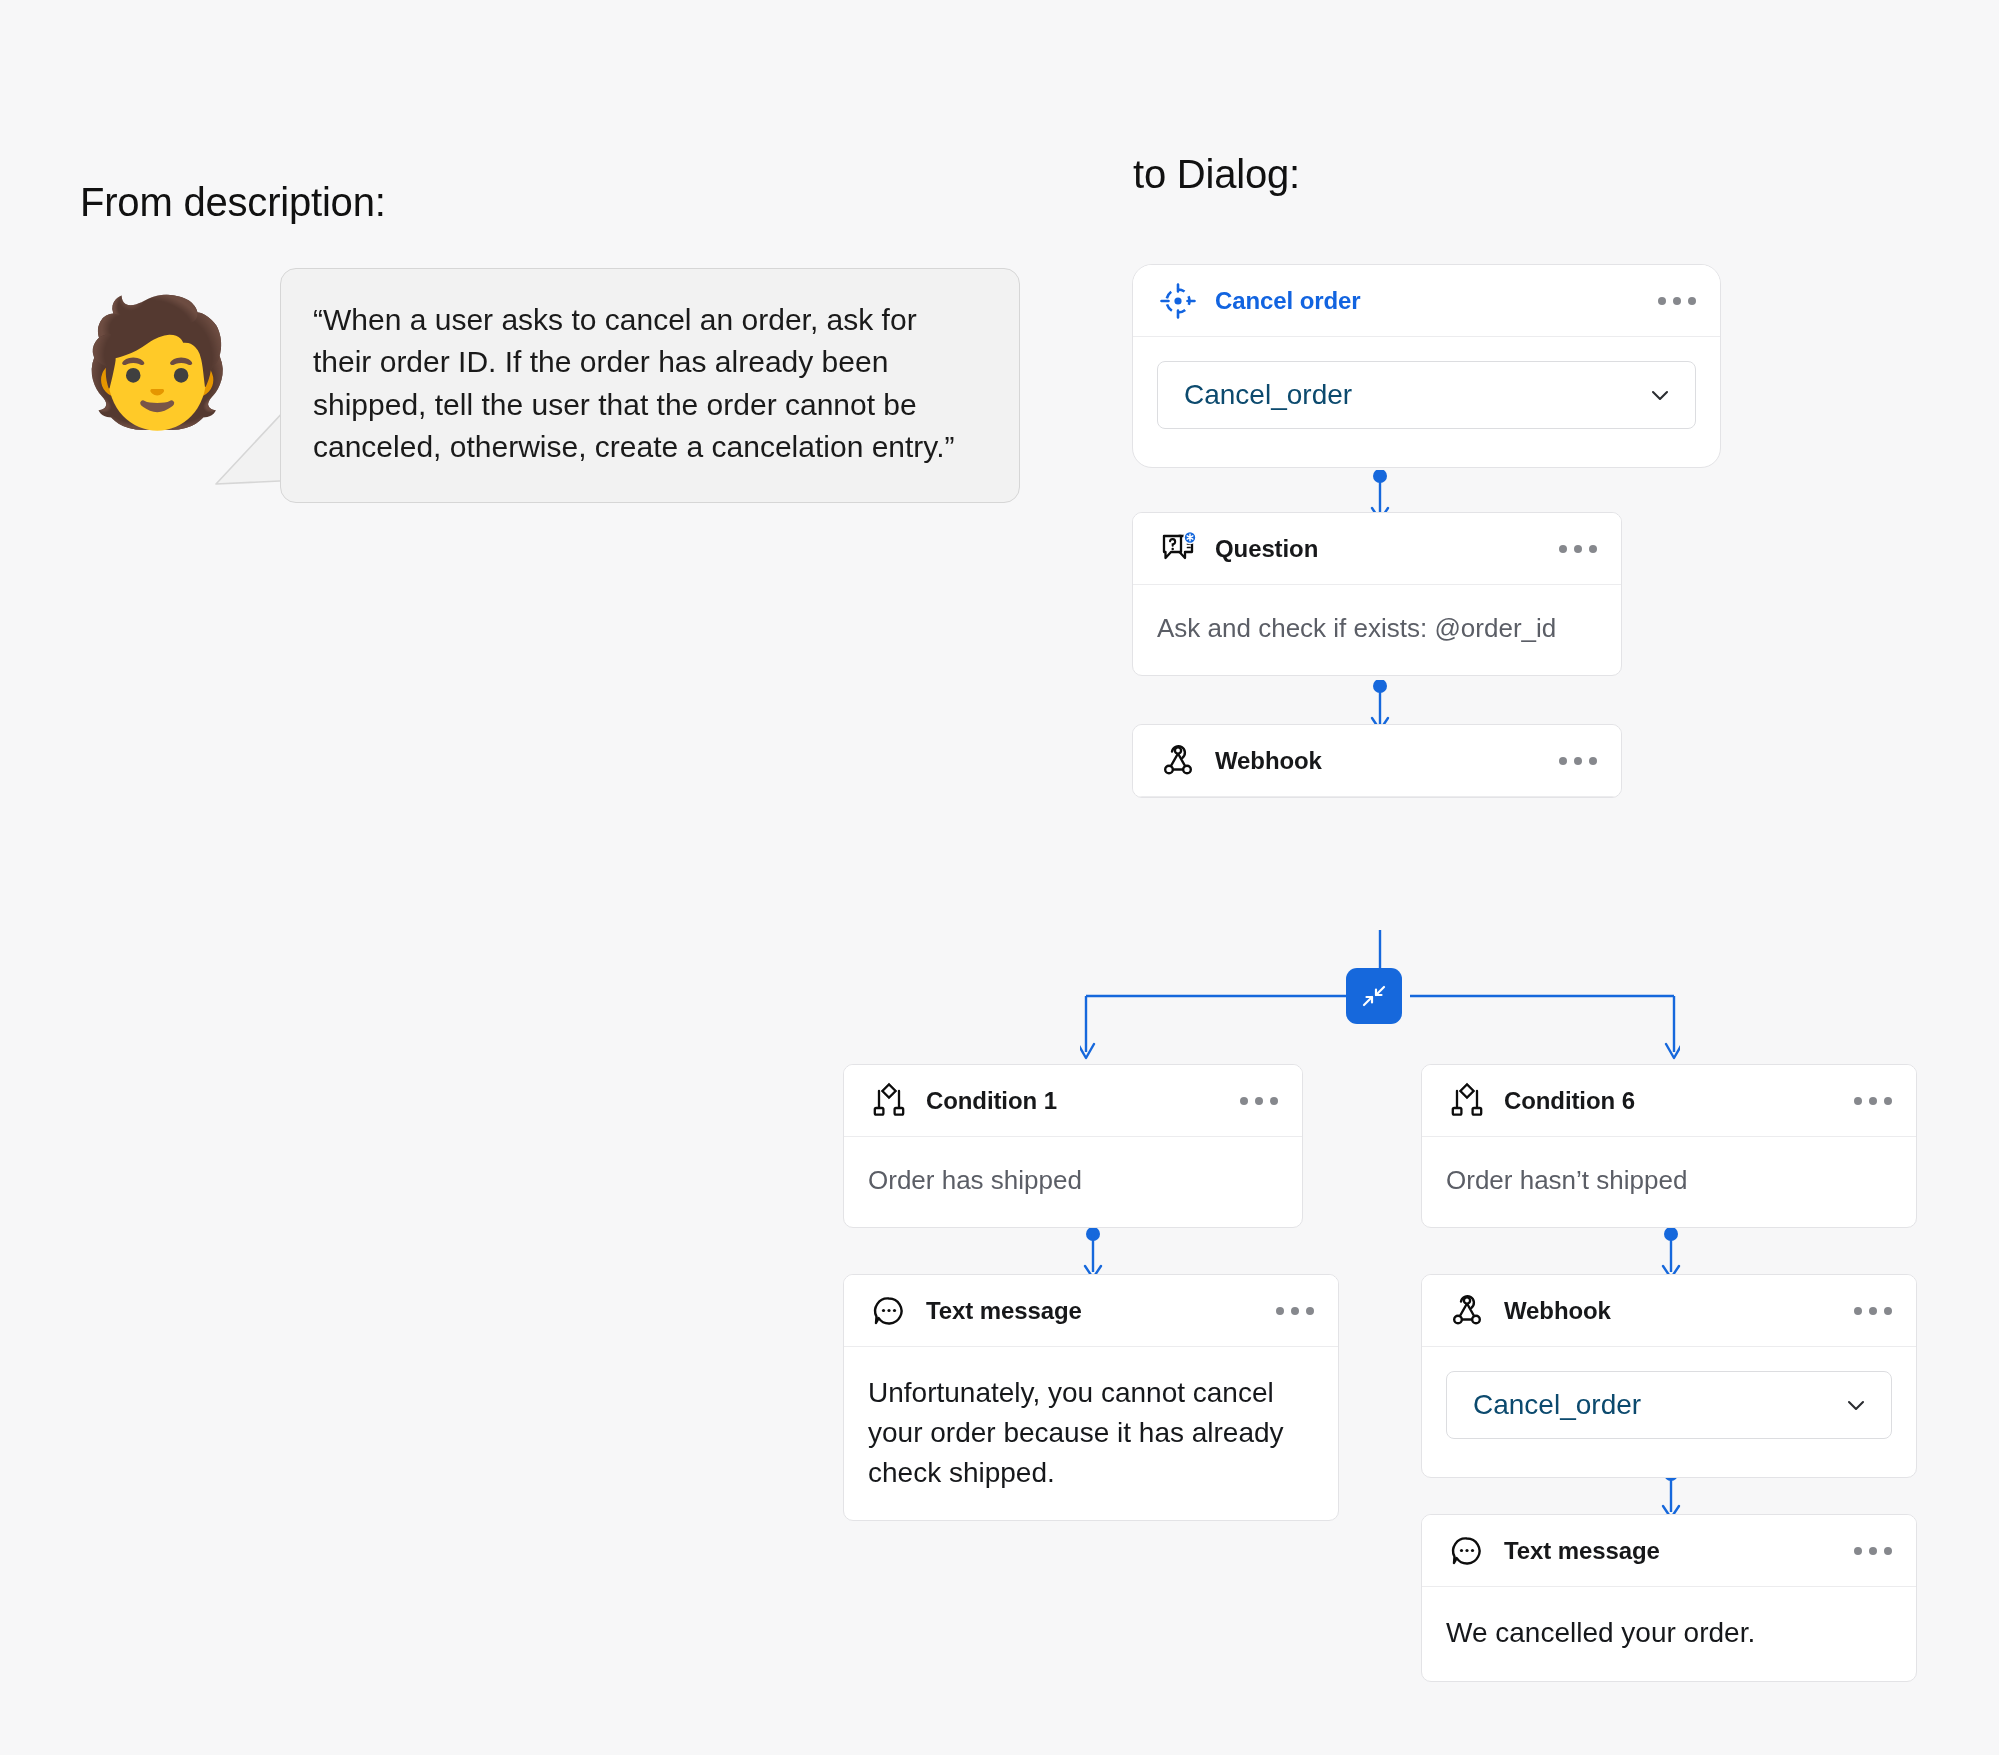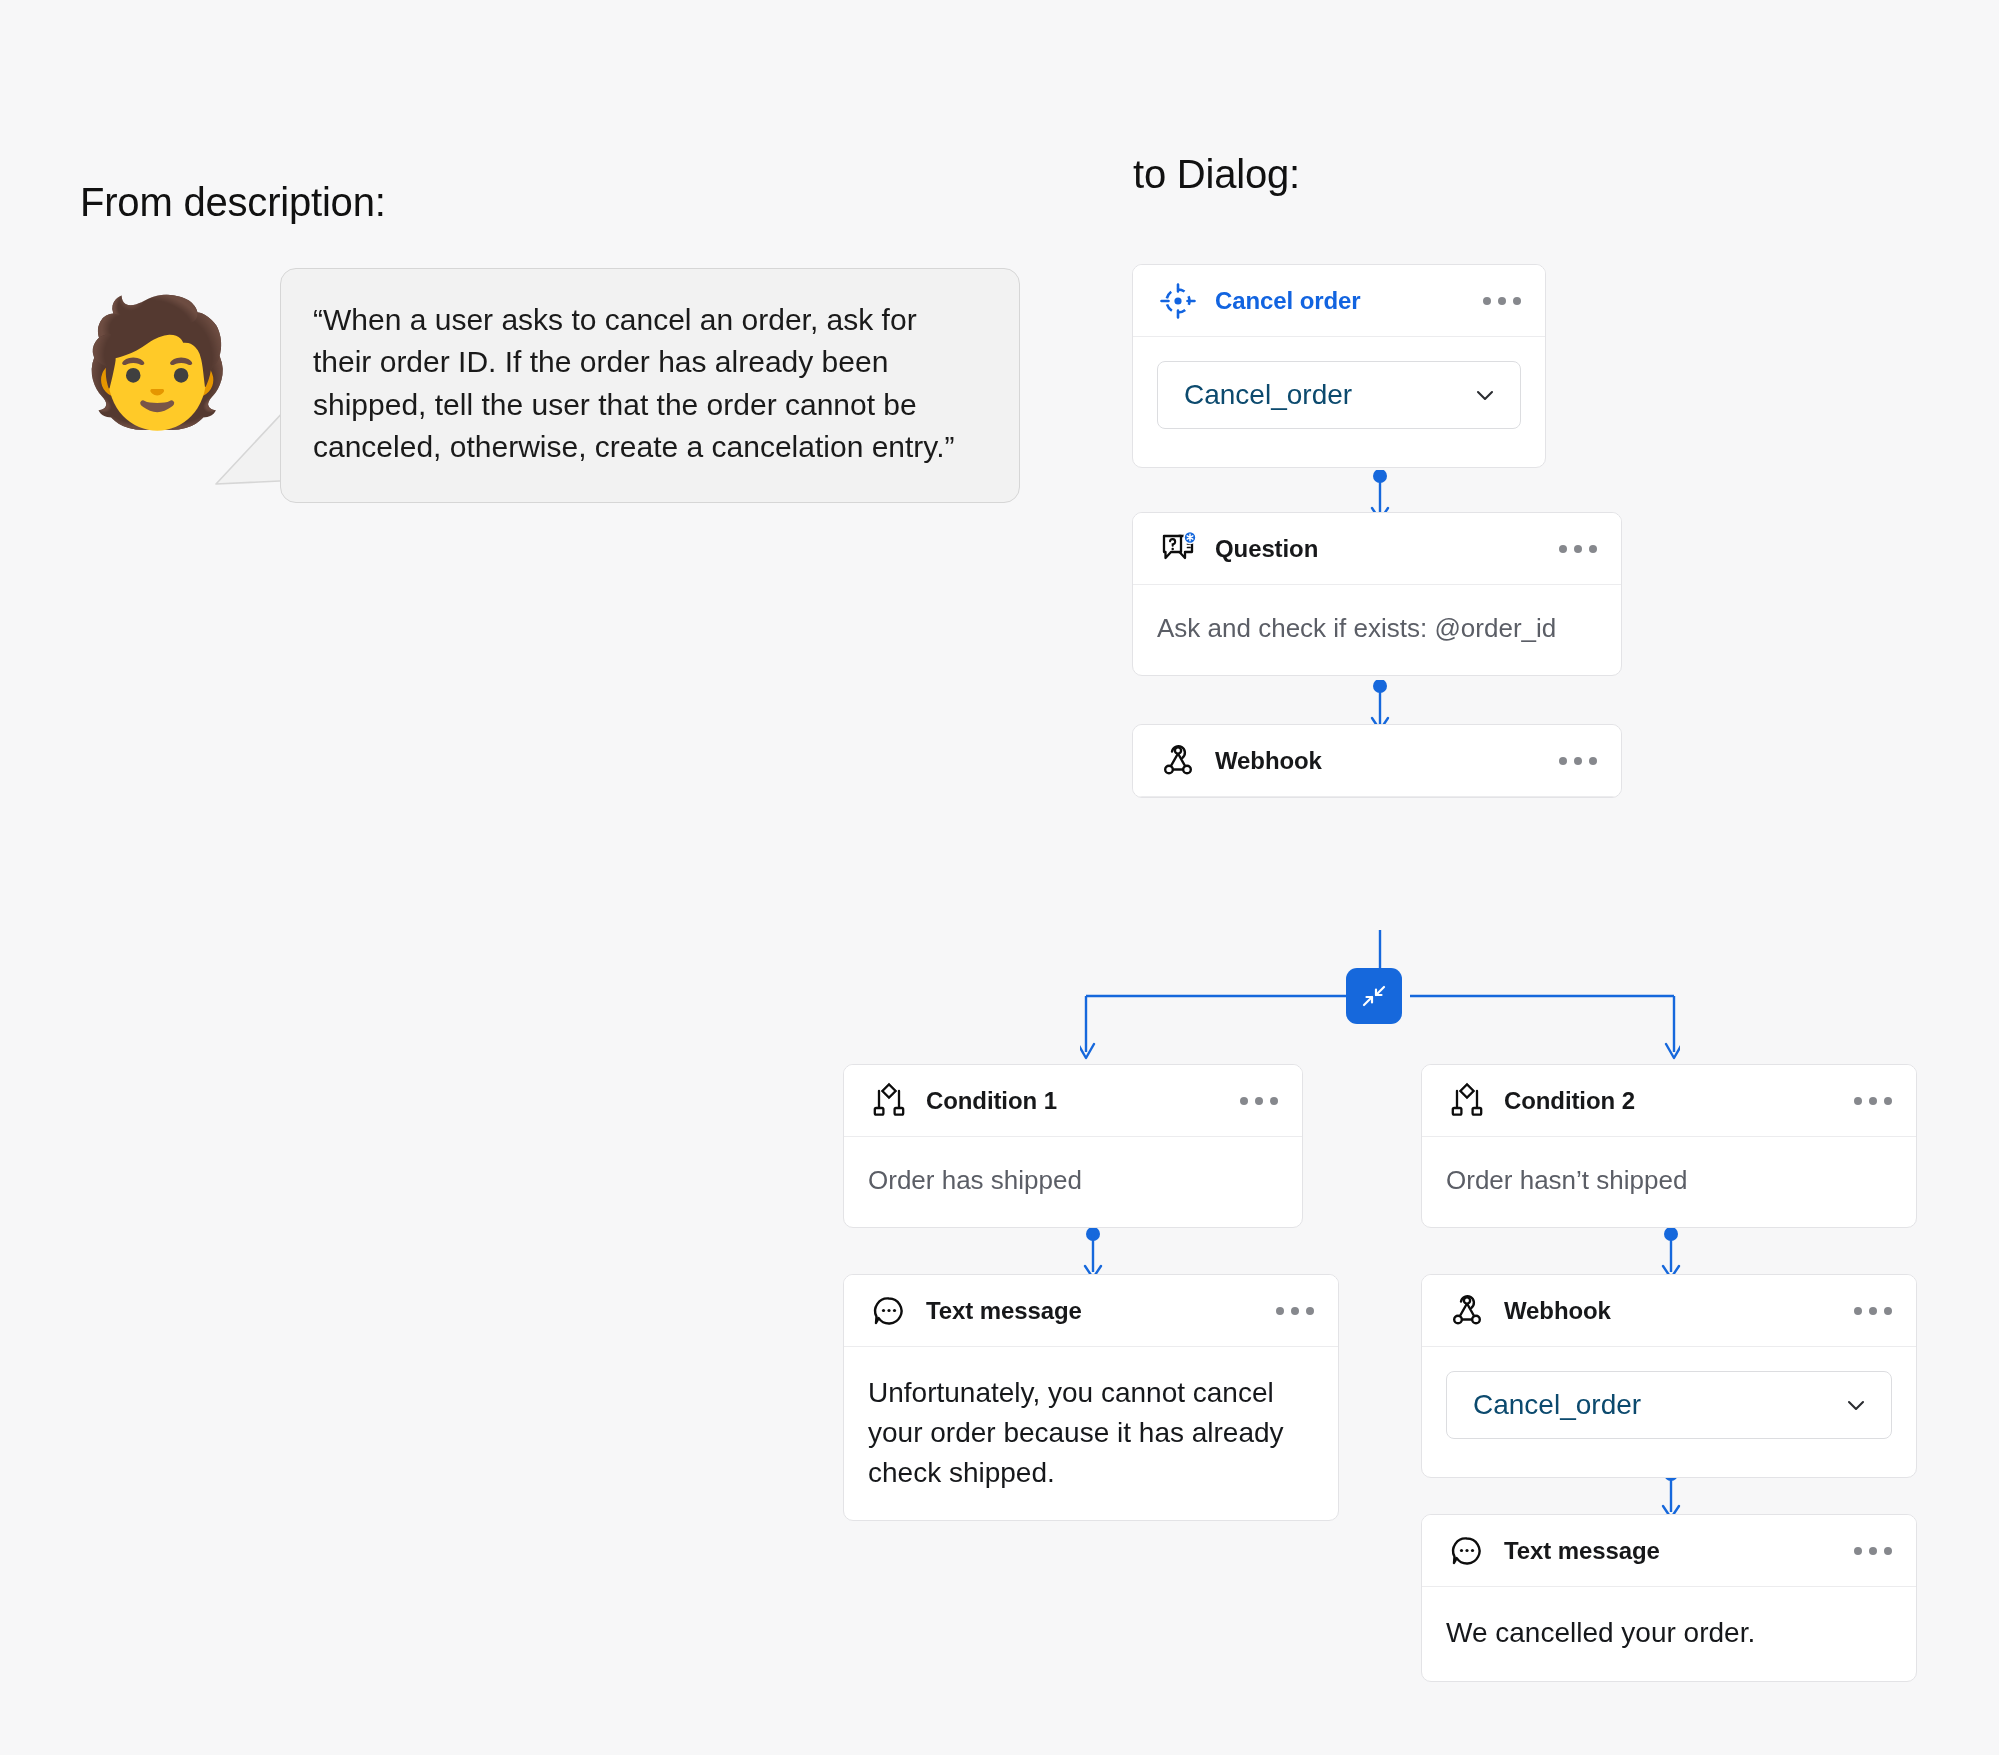--- a/index.html
+++ b/index.html
@@ -216,21 +216,21 @@
   <path d="M30 6 V44" stroke="#1668dc" stroke-width="2.4"></path>
   <path d="M22 38 L30 50 L38 38" stroke="#1668dc" stroke-width="2.4" fill="none" stroke-linecap="round" stroke-linejoin="round"></path>
 </svg>
 
 <svg class="conn" style="left:1641px; top:1468px; width:60px; height:54px;" viewBox="0 0 60 54" fill="none">
   <circle cx="30" cy="6" r="7" fill="#1668dc"></circle>
   <path d="M30 6 V44" stroke="#1668dc" stroke-width="2.4"></path>
   <path d="M22 38 L30 50 L38 38" stroke="#1668dc" stroke-width="2.4" fill="none" stroke-linecap="round" stroke-linejoin="round"></path>
 </svg>
 
-<div class="card" style="left:1132px; top:264px; width:414px;">
+<div class="card" style="left:1132px; top:264px; width:589px;border-radius:20px;">
   <div class="card-head">
     <span class="card-icon">
       <svg width="36" height="36" viewBox="0 0 36 36" fill="none">
         <circle cx="18" cy="18" r="11.5" stroke="#1264e0" stroke-width="2.6" stroke-dasharray="8 6.2" stroke-dashoffset="4"></circle>
         <circle cx="18" cy="18" r="3.6" fill="#1264e0"></circle>
         <path d="M18 1.5 V8.5 M18 27.5 V34.5 M1.5 18 H8.5 M27.5 18 H34.5" stroke="#1264e0" stroke-width="2.6" stroke-linecap="round"></path>
       </svg>
     </span>
     <span class="card-title accent">Cancel order</span>
     <span class="menu-dots">
@@ -325,21 +325,21 @@
   <div class="card-head">
     <span class="card-icon">
       <svg width="38" height="38" viewBox="0 0 38 38" fill="none">
         <rect x="14.3" y="4.3" width="9.4" height="9.4" transform="rotate(45 19 9)" stroke="#0d0d0d" stroke-width="2.3" fill="#fff"></rect>
         <path d="M9 9 V25.5" stroke="#0d0d0d" stroke-width="2.3" stroke-linecap="round"></path>
         <path d="M29 9 V25.5" stroke="#0d0d0d" stroke-width="2.3" stroke-linecap="round"></path>
         <rect x="4.8" y="26" width="8.6" height="6.6" rx="1.4" stroke="#0d0d0d" stroke-width="2.3" fill="#fff"></rect>
         <rect x="24.6" y="26" width="8.6" height="6.6" rx="1.4" stroke="#0d0d0d" stroke-width="2.3" fill="#fff"></rect>
       </svg>
     </span>
-    <span class="card-title">Condition 2</span>
+    <span class="card-title">Condition 6</span>
     <span class="menu-dots">
         <i></i>
         <i></i>
         <i></i>
       </span>
   </div>
   <div class="card-body">
     <p class="body-text">Order hasn’t shipped</p>
   </div>
 </div>

